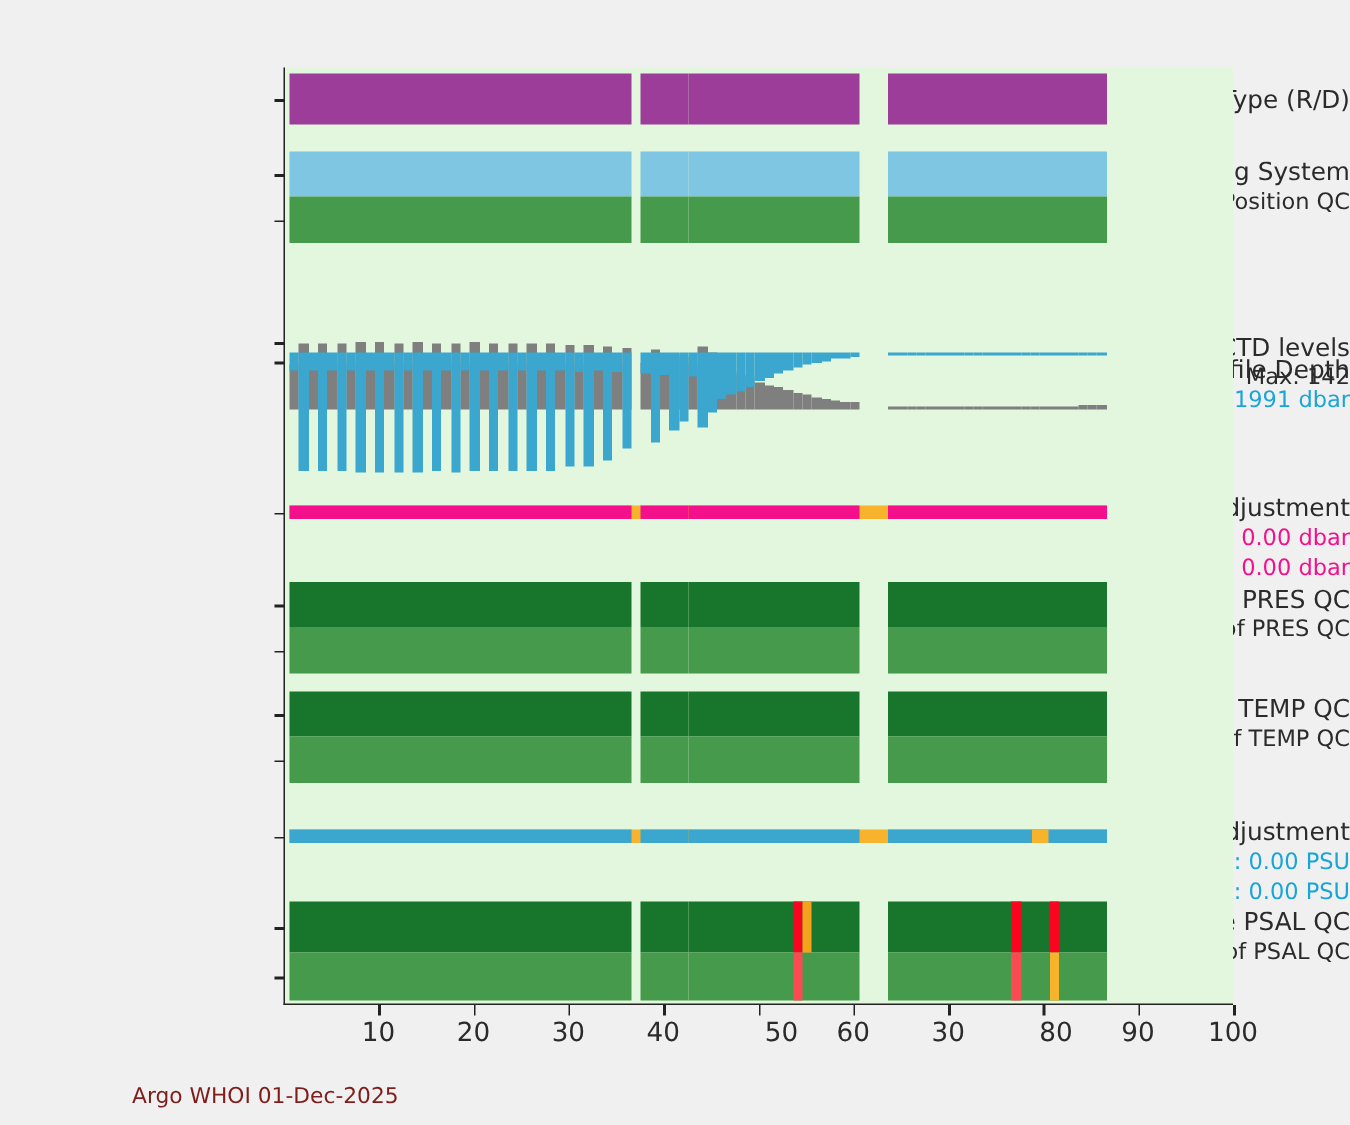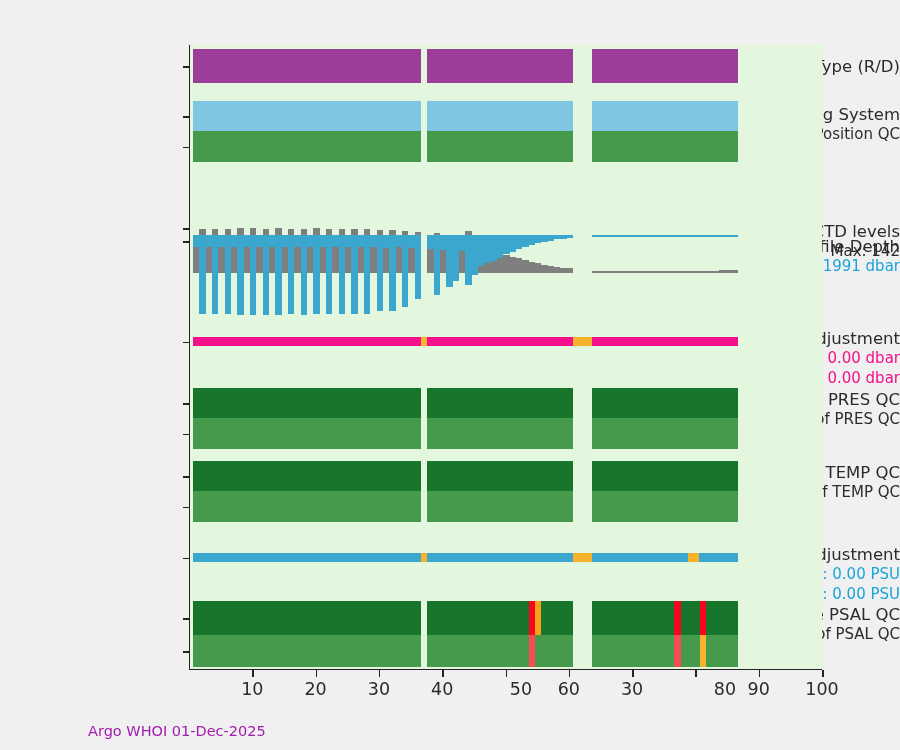--- a/index.html
+++ b/index.html
@@ -58,21 +58,21 @@
     white-space:nowrap;
   }
   .ytick{position:absolute;left:-7px;width:7px;height:1.6px;background:#222;}
 
   .xtitle{
     position:absolute;left:189px;top:698px;width:633px;
     text-align:center;font-size:19px;color:#2b2b2b;
   }
   .footer{
     position:absolute;left:88px;top:723px;
-    font-size:14.5px;color:#a21caf;white-space:nowrap;
+    font-size:14.5px;color:#7f1d1d;white-space:nowrap;
   }
 </style>
 </head>
 <body>
 
 <div id="page">
 
 
   <div id="labels">
       <div class="lbl" style="top: 57px;">Date Type (R/D)</div>
@@ -341,21 +341,21 @@
       <div class="tlabel" style="left: 189.9px;">30</div>
       <div class="tick" style="left: 253.2px;"></div>
       <div class="tlabel" style="left: 253.2px;">40</div>
       <div class="tick" style="left: 316.5px;"></div>
       <div class="tlabel" style="left: 332px;">50</div>
       <div class="tick" style="left: 379.8px;"></div>
       <div class="tlabel" style="left: 379.8px;">60</div>
       <div class="tick" style="left: 443.1px;"></div>
       <div class="tlabel" style="left: 443.1px;">30</div>
       <div class="tick" style="left: 506.4px;"></div>
-      <div class="tlabel" style="left: 536px;">80</div>
+      <div class="tlabel" style="left: 515px;">80</div>
       <div class="tick" style="left: 569.7px;"></div>
       <div class="tlabel" style="left: 569.7px;">90</div>
       <div class="tick" style="left: 633px;"></div>
       <div class="tlabel" style="left: 633px;">100</div>
     </div>
 
   <div class="footer">Argo WHOI 01-Dec-2025</div>
 </div>
 
 </body></html>

